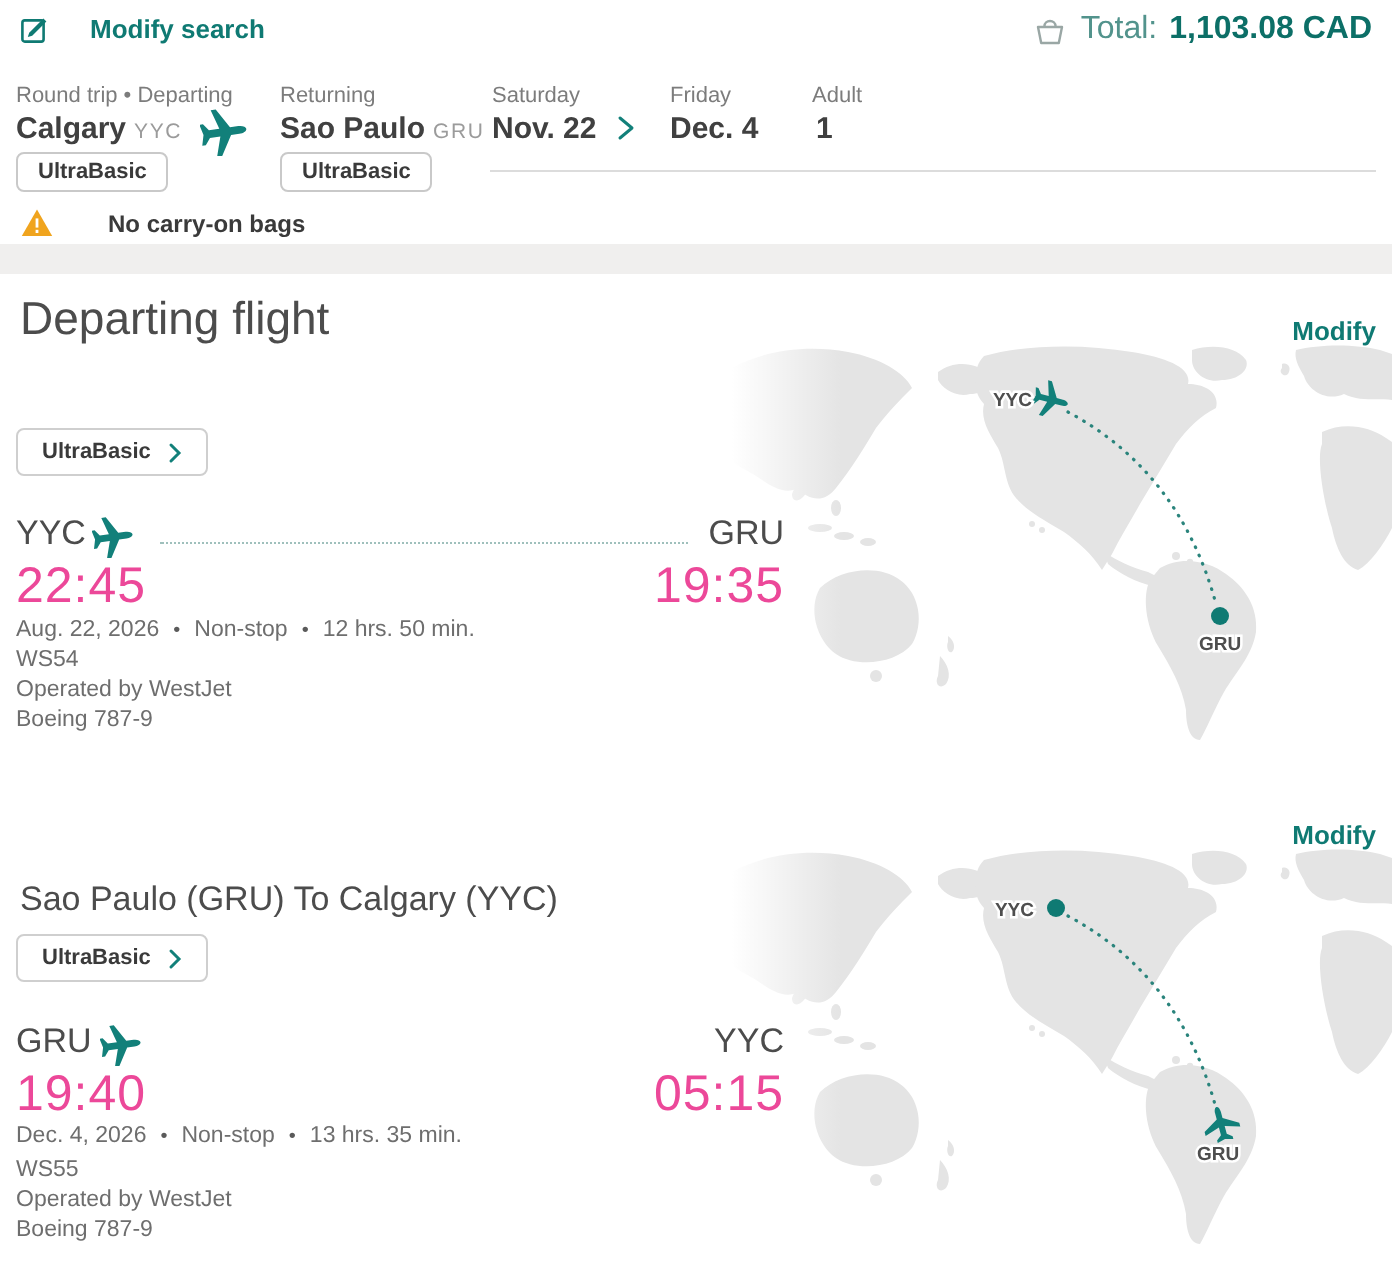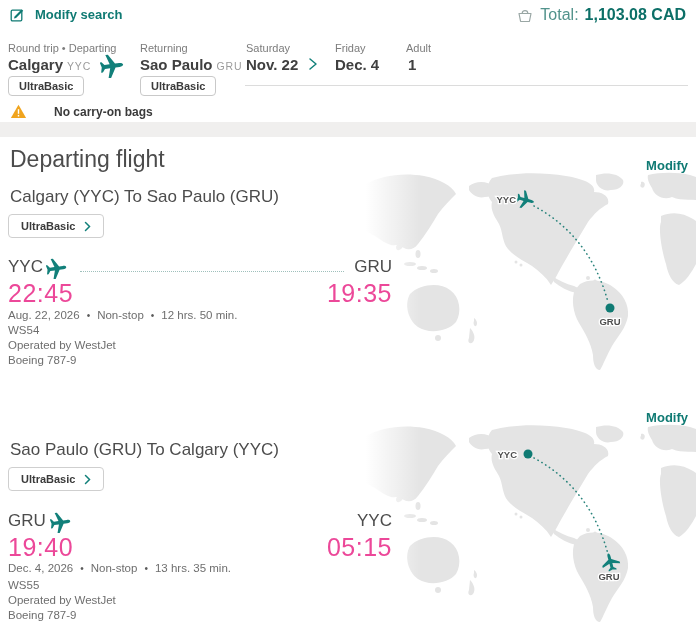--- a/index.html
+++ b/index.html
@@ -1,20 +1,20 @@
 <!DOCTYPE html>
 <html><head>
 <meta charset="utf-8">
 <style>
   html,body{margin:0;padding:0;background:#ffffff;}
   .page{position:relative;width:696px;height:632px;background:#fff;overflow:hidden;
         font-family:"Liberation Sans",sans-serif;color:#3f3f3f;}
   .abs{position:absolute;}
   
-  .modify-search{left:10px;top:7px;display:flex;align-items:center;gap:10px;cursor:pointer;}
+  .modify-search{left:10px;top:7px;display:flex;align-items:center;gap:20px;cursor:pointer;}
   .modify-search span{font-size:13px;font-weight:bold;color:#0f7a73;}
   .total{right:10px;top:6px;display:flex;align-items:baseline;gap:6px;}
   .total .icon{align-self:center;}
   .total-label{font-size:16px;color:#52938c;}
   .total-value{font-size:16px;font-weight:bold;color:#0c6f67;}
   
   .lbl{font-size:11px;color:#7c7c7c;}
   .val{font-size:15px;color:#404040;font-weight:bold;}
   .code{font-size:10.5px;color:#9b9b9b;letter-spacing:.8px;margin-left:4px;}
   .chip{display:inline-block;border:1px solid #c9c9c9;border-radius:4px;background:#fff;
@@ -148,21 +148,20 @@
         <use href="#plane-shape" class="teal" transform="scale(1.15)"></use>
       </g>
       <text class="mk-label" x="150" y="31" text-anchor="end">YYC</text>
       <text class="mk-label" x="244" y="153" text-anchor="middle">GRU</text>
       <rect x="0" y="0" width="55" height="206" fill="url(#fadeL)"></rect>
     </svg>
   </div>
 
   <div class="abs sec-h" style="left:10px;top:146px">Departing flight</div>
   <div class="abs modify-link" style="right:8px;top:158px">Modify</div>
-  <div class="abs route-title" style="left:10px;top:187px">Calgary (YYC) To Sao Paulo (GRU)</div>
   <div class="abs chip2" style="left:8px;top:214px">
     <span>UltraBasic</span>
     <svg width="7" height="11" viewBox="0 0 7 11">
       <polyline points="1.5,1.5 5.5,5.5 1.5,9.5" fill="none" stroke="#12807a" stroke-width="1.5" stroke-linecap="round"></polyline>
     </svg>
   </div>
 
   <div class="abs st-code" style="left:8px;top:257px">YYC</div>
   <svg class="abs" style="left:46px;top:258px" width="21" height="21" viewBox="0 0 16 16">
     <g transform="rotate(82 8 8)">

